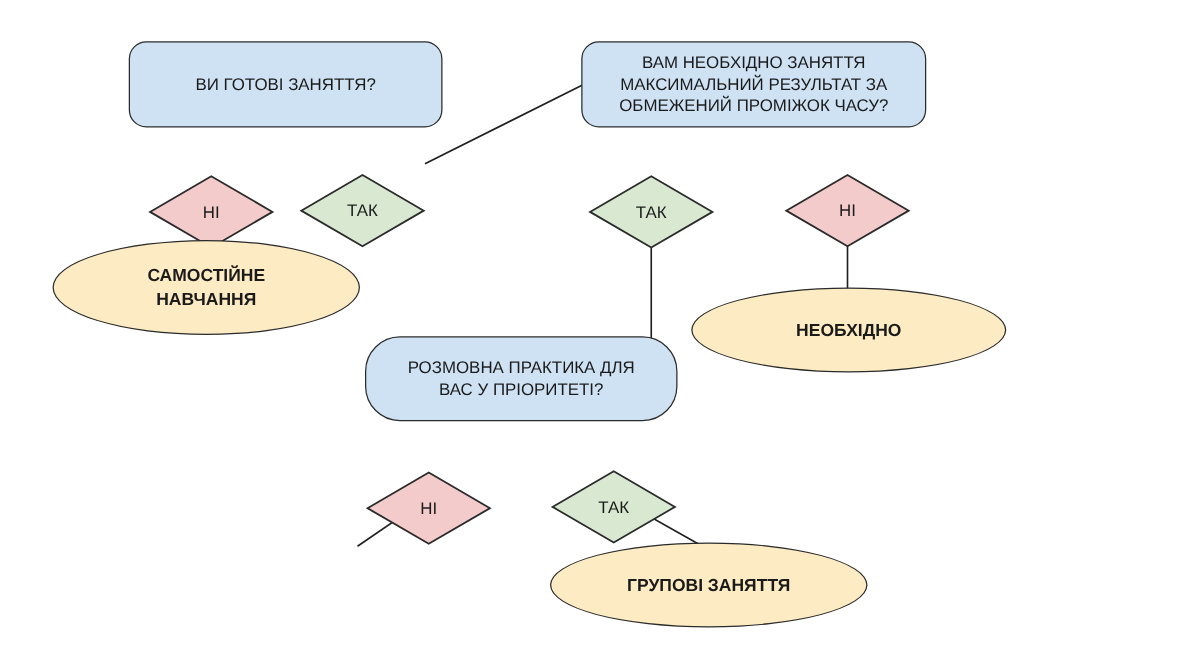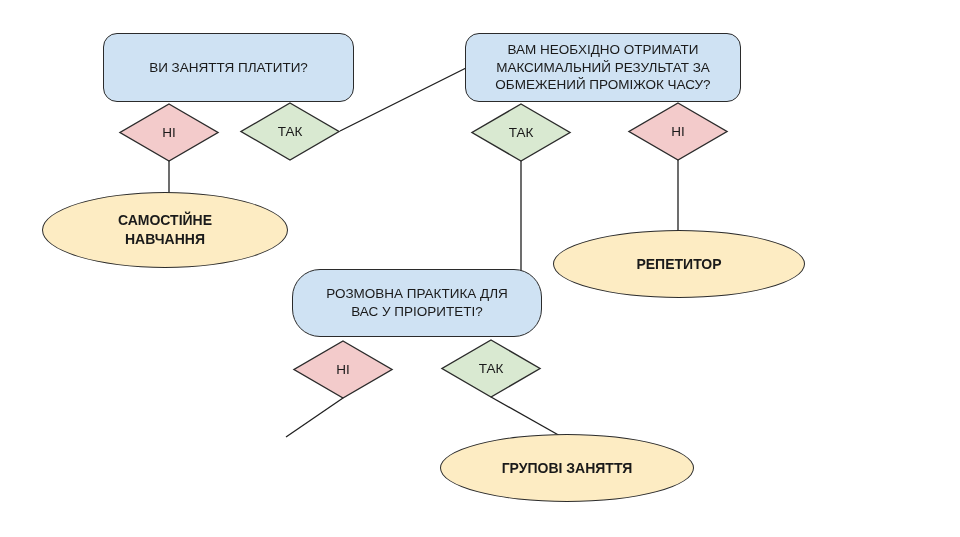--- a/index.html
+++ b/index.html
@@ -38,20 +38,21 @@
     justify-content: center;
     text-align: center;
     font-size: 13.5px;
     line-height: 1.32;
   }
   .qbox .qtext { white-space: pre-line; padding: 2px 8px; }
   .diamond {
     position: absolute;
     width: 100px;
     height: 59px;
+    margin-top: 37px;
   }
   .diamond svg {
     position: absolute;
     left: 0; top: 0;
     width: 100%; height: 100%;
     overflow: visible;
   }
   .diamond polygon {
     stroke: var(--shape-stroke, #2b2b2b);
     stroke-width: 1.4;
@@ -90,25 +91,25 @@
   <svg class="connectors">
     <line x1="169" y1="161" x2="169" y2="194"></line>
     <line x1="340" y1="131" x2="466" y2="68"></line>
     <line x1="521" y1="161" x2="521" y2="271"></line>
     <line x1="678" y1="160" x2="678" y2="232"></line>
     <line x1="343" y1="398" x2="286" y2="437"></line>
     <line x1="491" y1="397" x2="562" y2="437"></line>
   </svg>
 
   <div class="qbox" style="left:103px; top:33px; width:251px; height:69px;">
-    <span class="qtext">ВИ ЗАНЯТТЯ ПЛАТИТИ?</span>
+    <span class="qtext">ВИ ГОТОВІ ЗАНЯТТЯ?</span>
   </div>
 
   <div class="qbox" style="left:465px; top:33px; width:276px; height:69px;">
-    <span class="qtext">ВАМ НЕОБХІДНО ОТРИМАТИ
+    <span class="qtext">ВАМ НЕОБХІДНО ЗАНЯТТЯ
 МАКСИМАЛЬНИЙ РЕЗУЛЬТАТ ЗА
 ОБМЕЖЕНИЙ ПРОМІЖОК ЧАСУ?</span>
   </div>
 
   <div class="qbox" style="left:292px; top:269px; width:250px; height:68px;border-radius:28px;">
     <span class="qtext">РОЗМОВНА ПРАКТИКА ДЛЯ
 ВАС У ПРІОРИТЕТІ?</span>
   </div>
 
   <div class="diamond no" style="left:119px; top:103px;">
@@ -152,21 +153,21 @@
     </svg>
     <span class="dlabel">ТАК</span>
   </div>
 
   <div class="ellipse" style="left:42px; top:192px; width:246px; height:76px;">
     <span class="etext">САМОСТІЙНЕ
 НАВЧАННЯ</span>
   </div>
 
   <div class="ellipse" style="left:553px; top:230px; width:252px; height:68px;">
-    <span class="etext">РЕПЕТИТОР</span>
+    <span class="etext">НЕОБХІДНО</span>
   </div>
 
 
   <div class="ellipse" style="left:440px; top:434px; width:254px; height:68px;">
     <span class="etext">ГРУПОВІ ЗАНЯТТЯ</span>
   </div>
 
 </div>
 
 </body></html>

